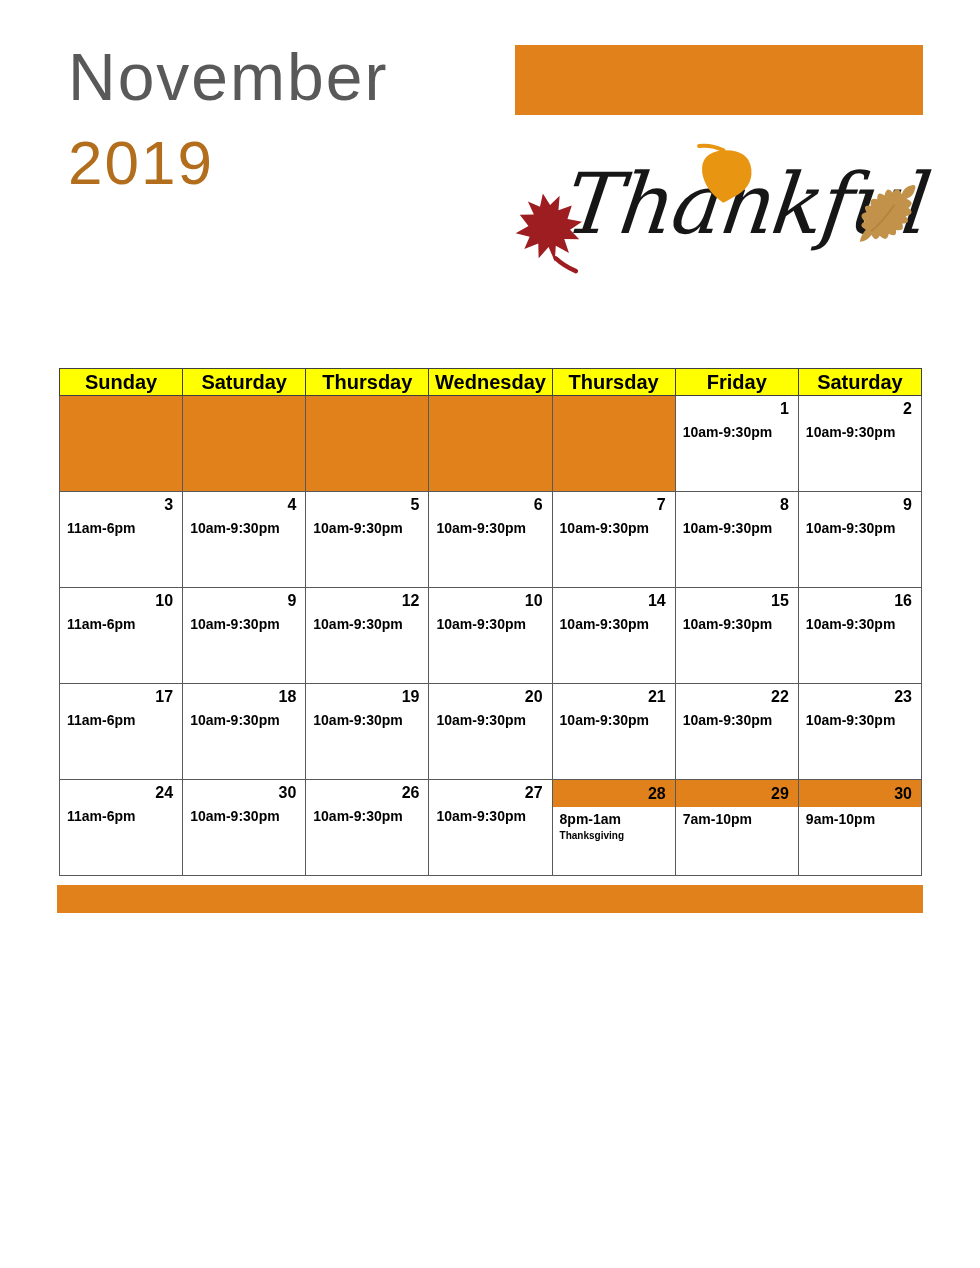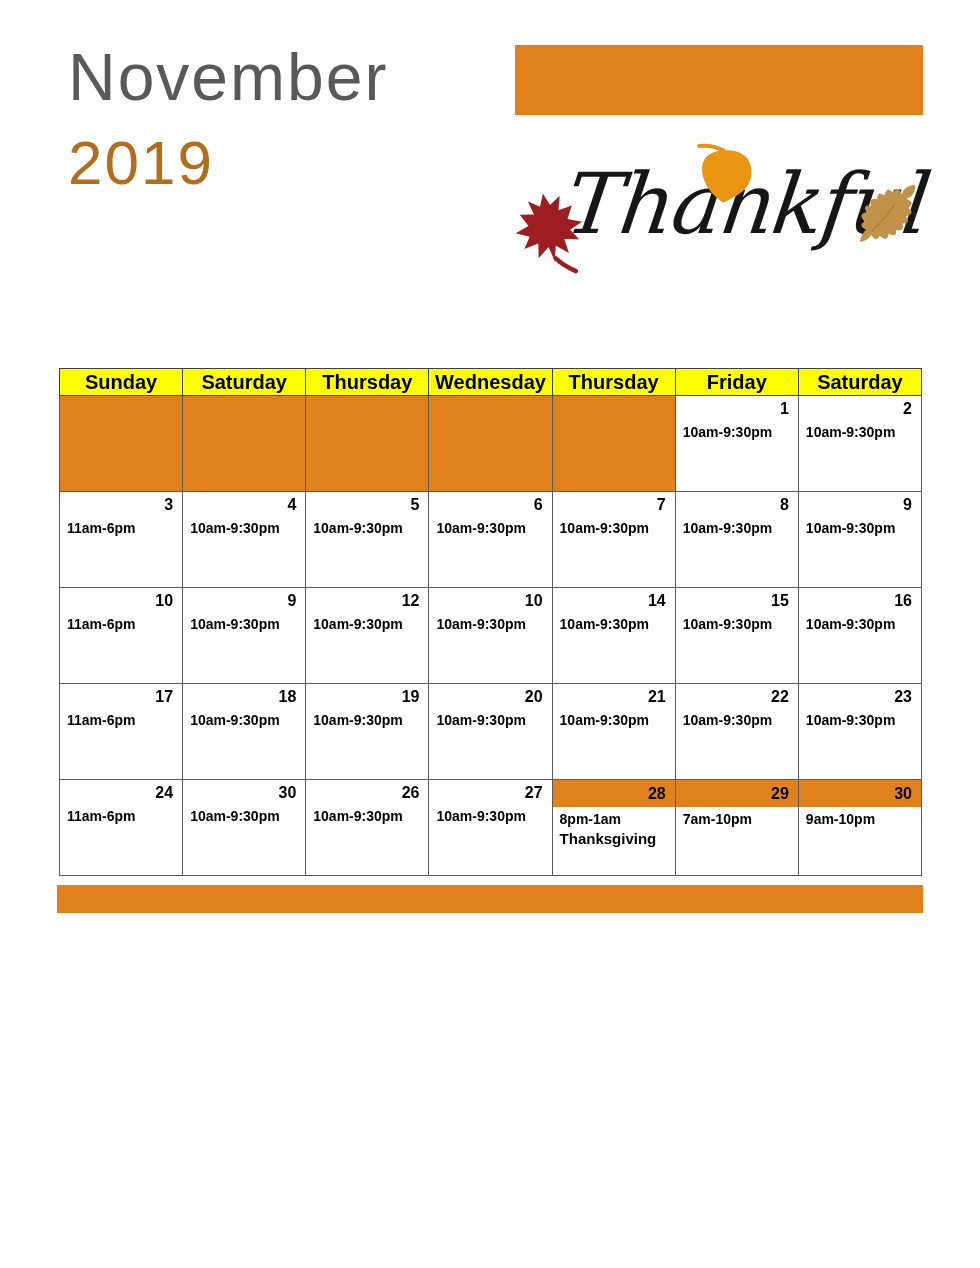--- a/index.html
+++ b/index.html
@@ -106,21 +106,21 @@
   }
   td .hours{
     font-weight:bold;
     font-size:14px;
     color:#000;
     padding:4px 0 0 7px;
     white-space:nowrap;
   }
   td .note{
     font-weight:bold;
-    font-size:15px;
+    font-size:10px;
     color:#000;
     padding:3px 0 0 7px;
     white-space:nowrap;
   }
 </style>
 </head>
 <body>
 
 <div class="page">
 

